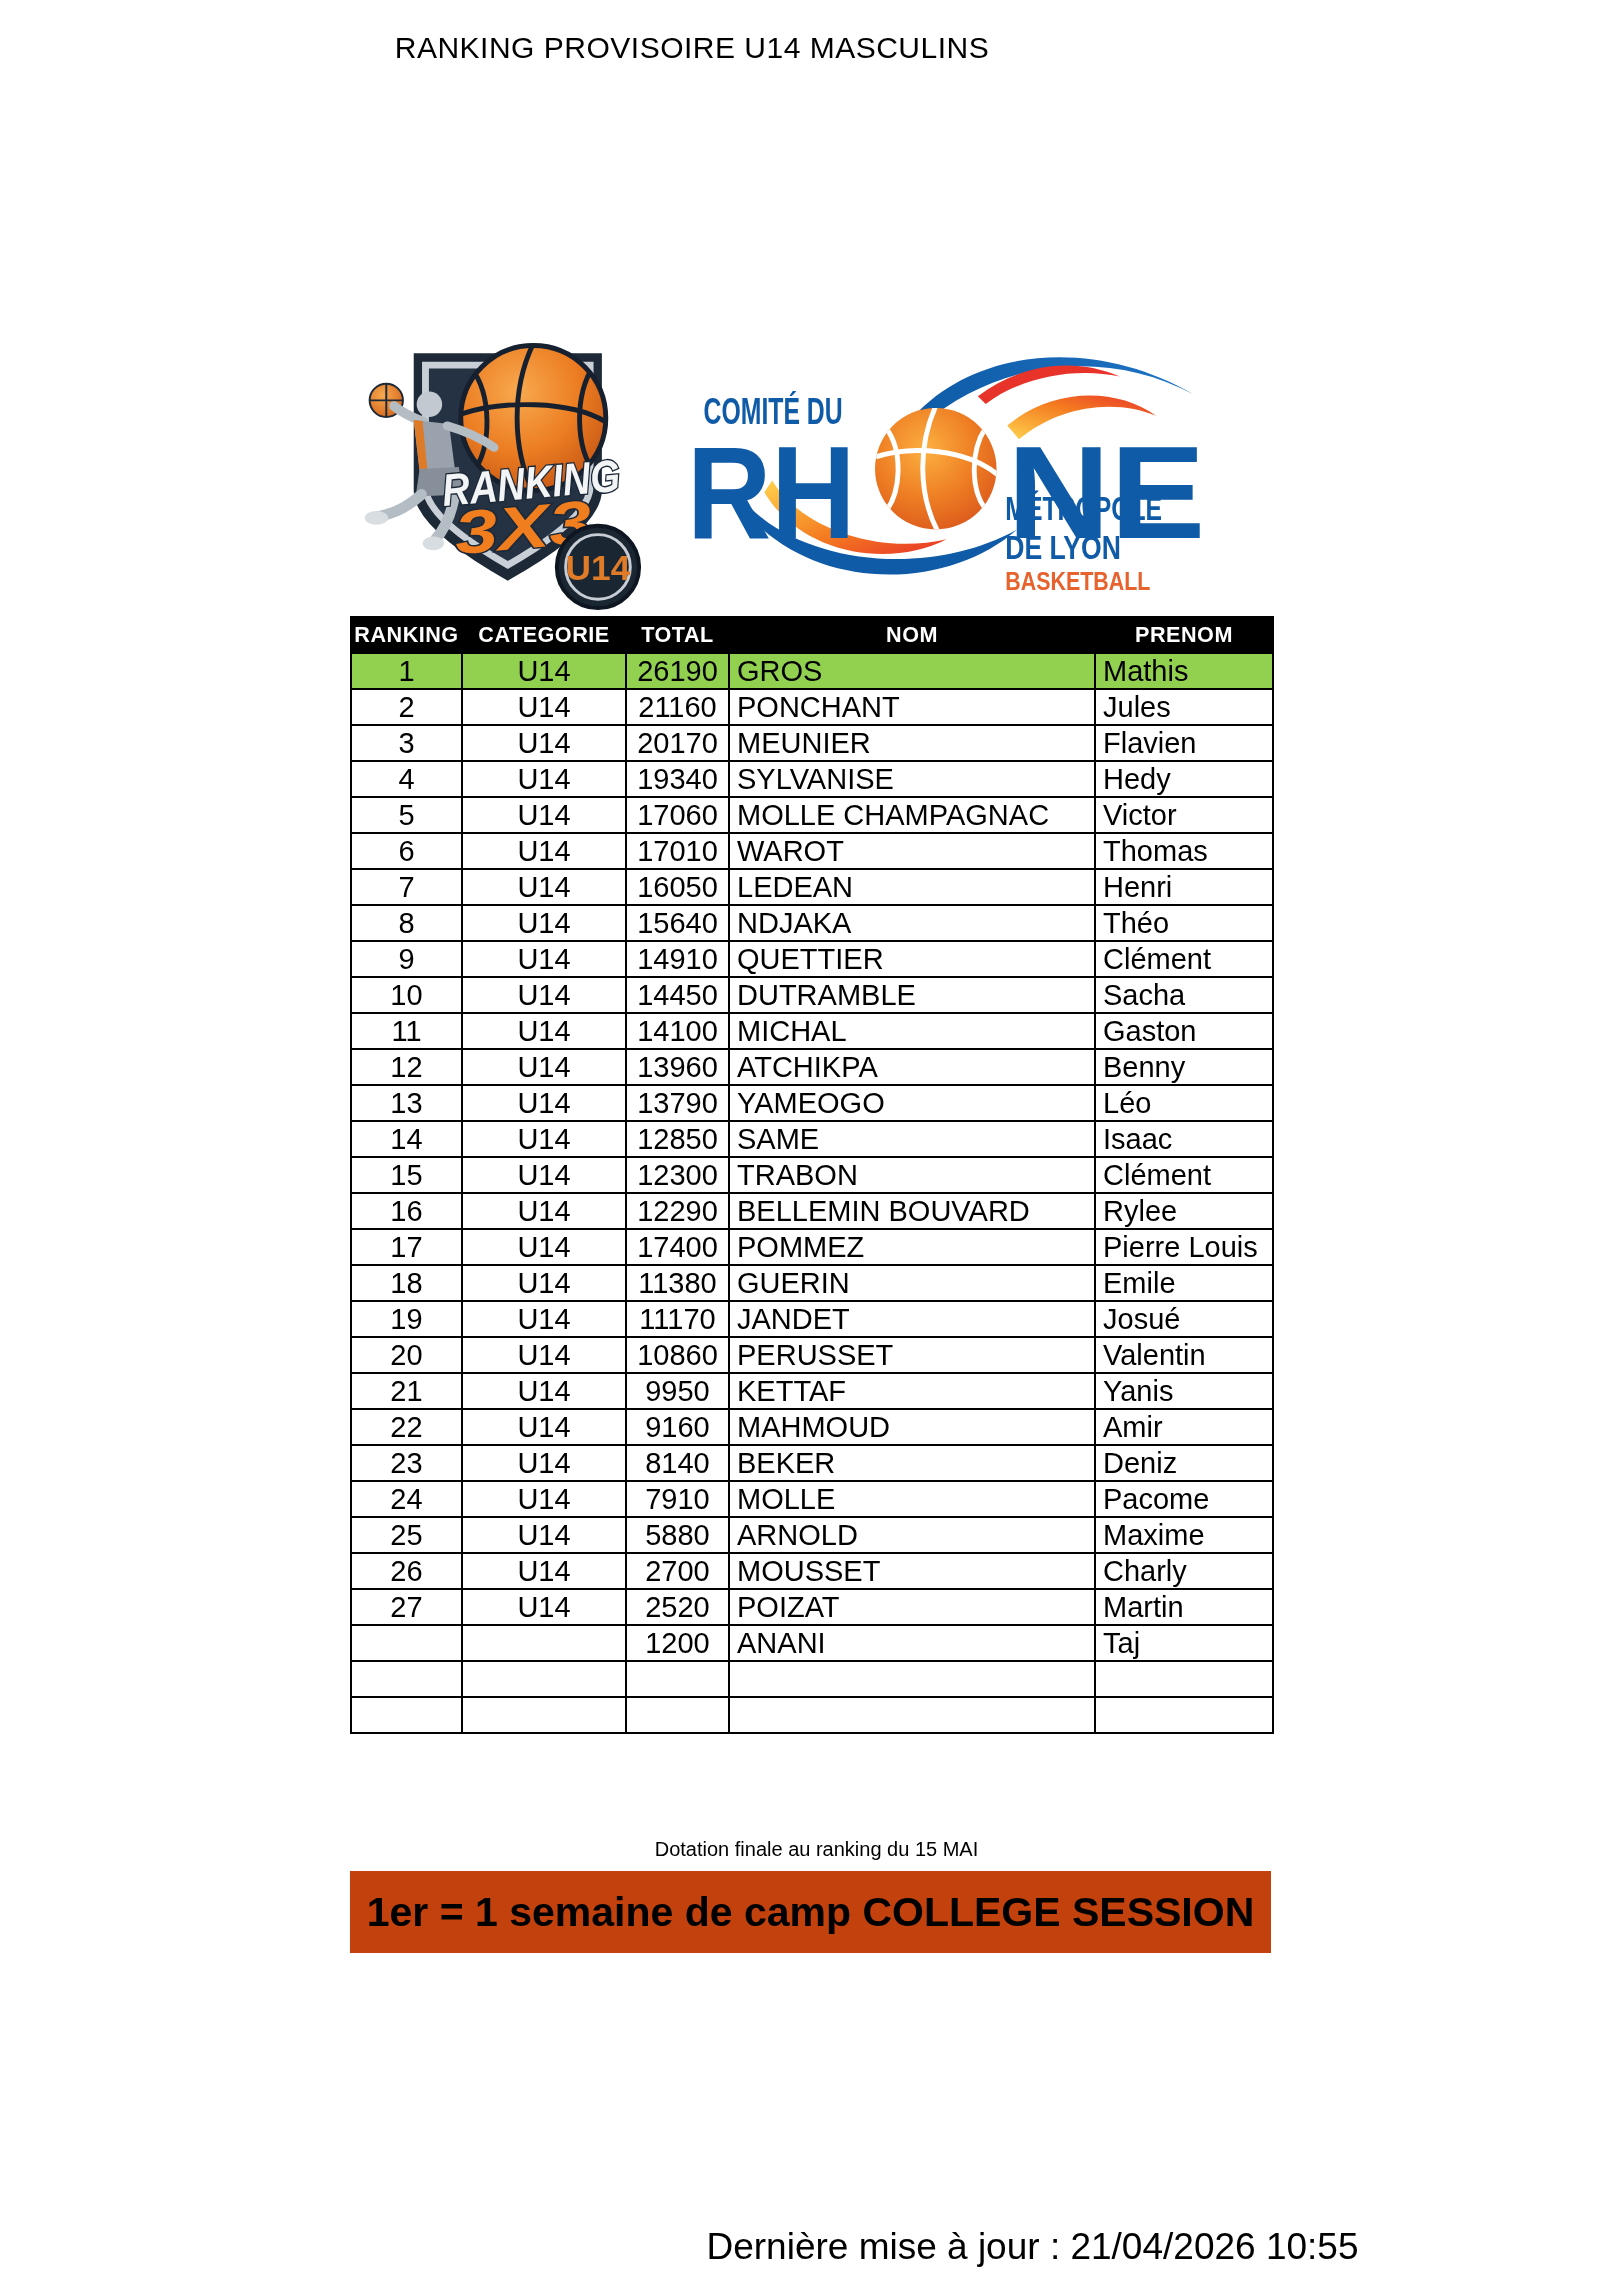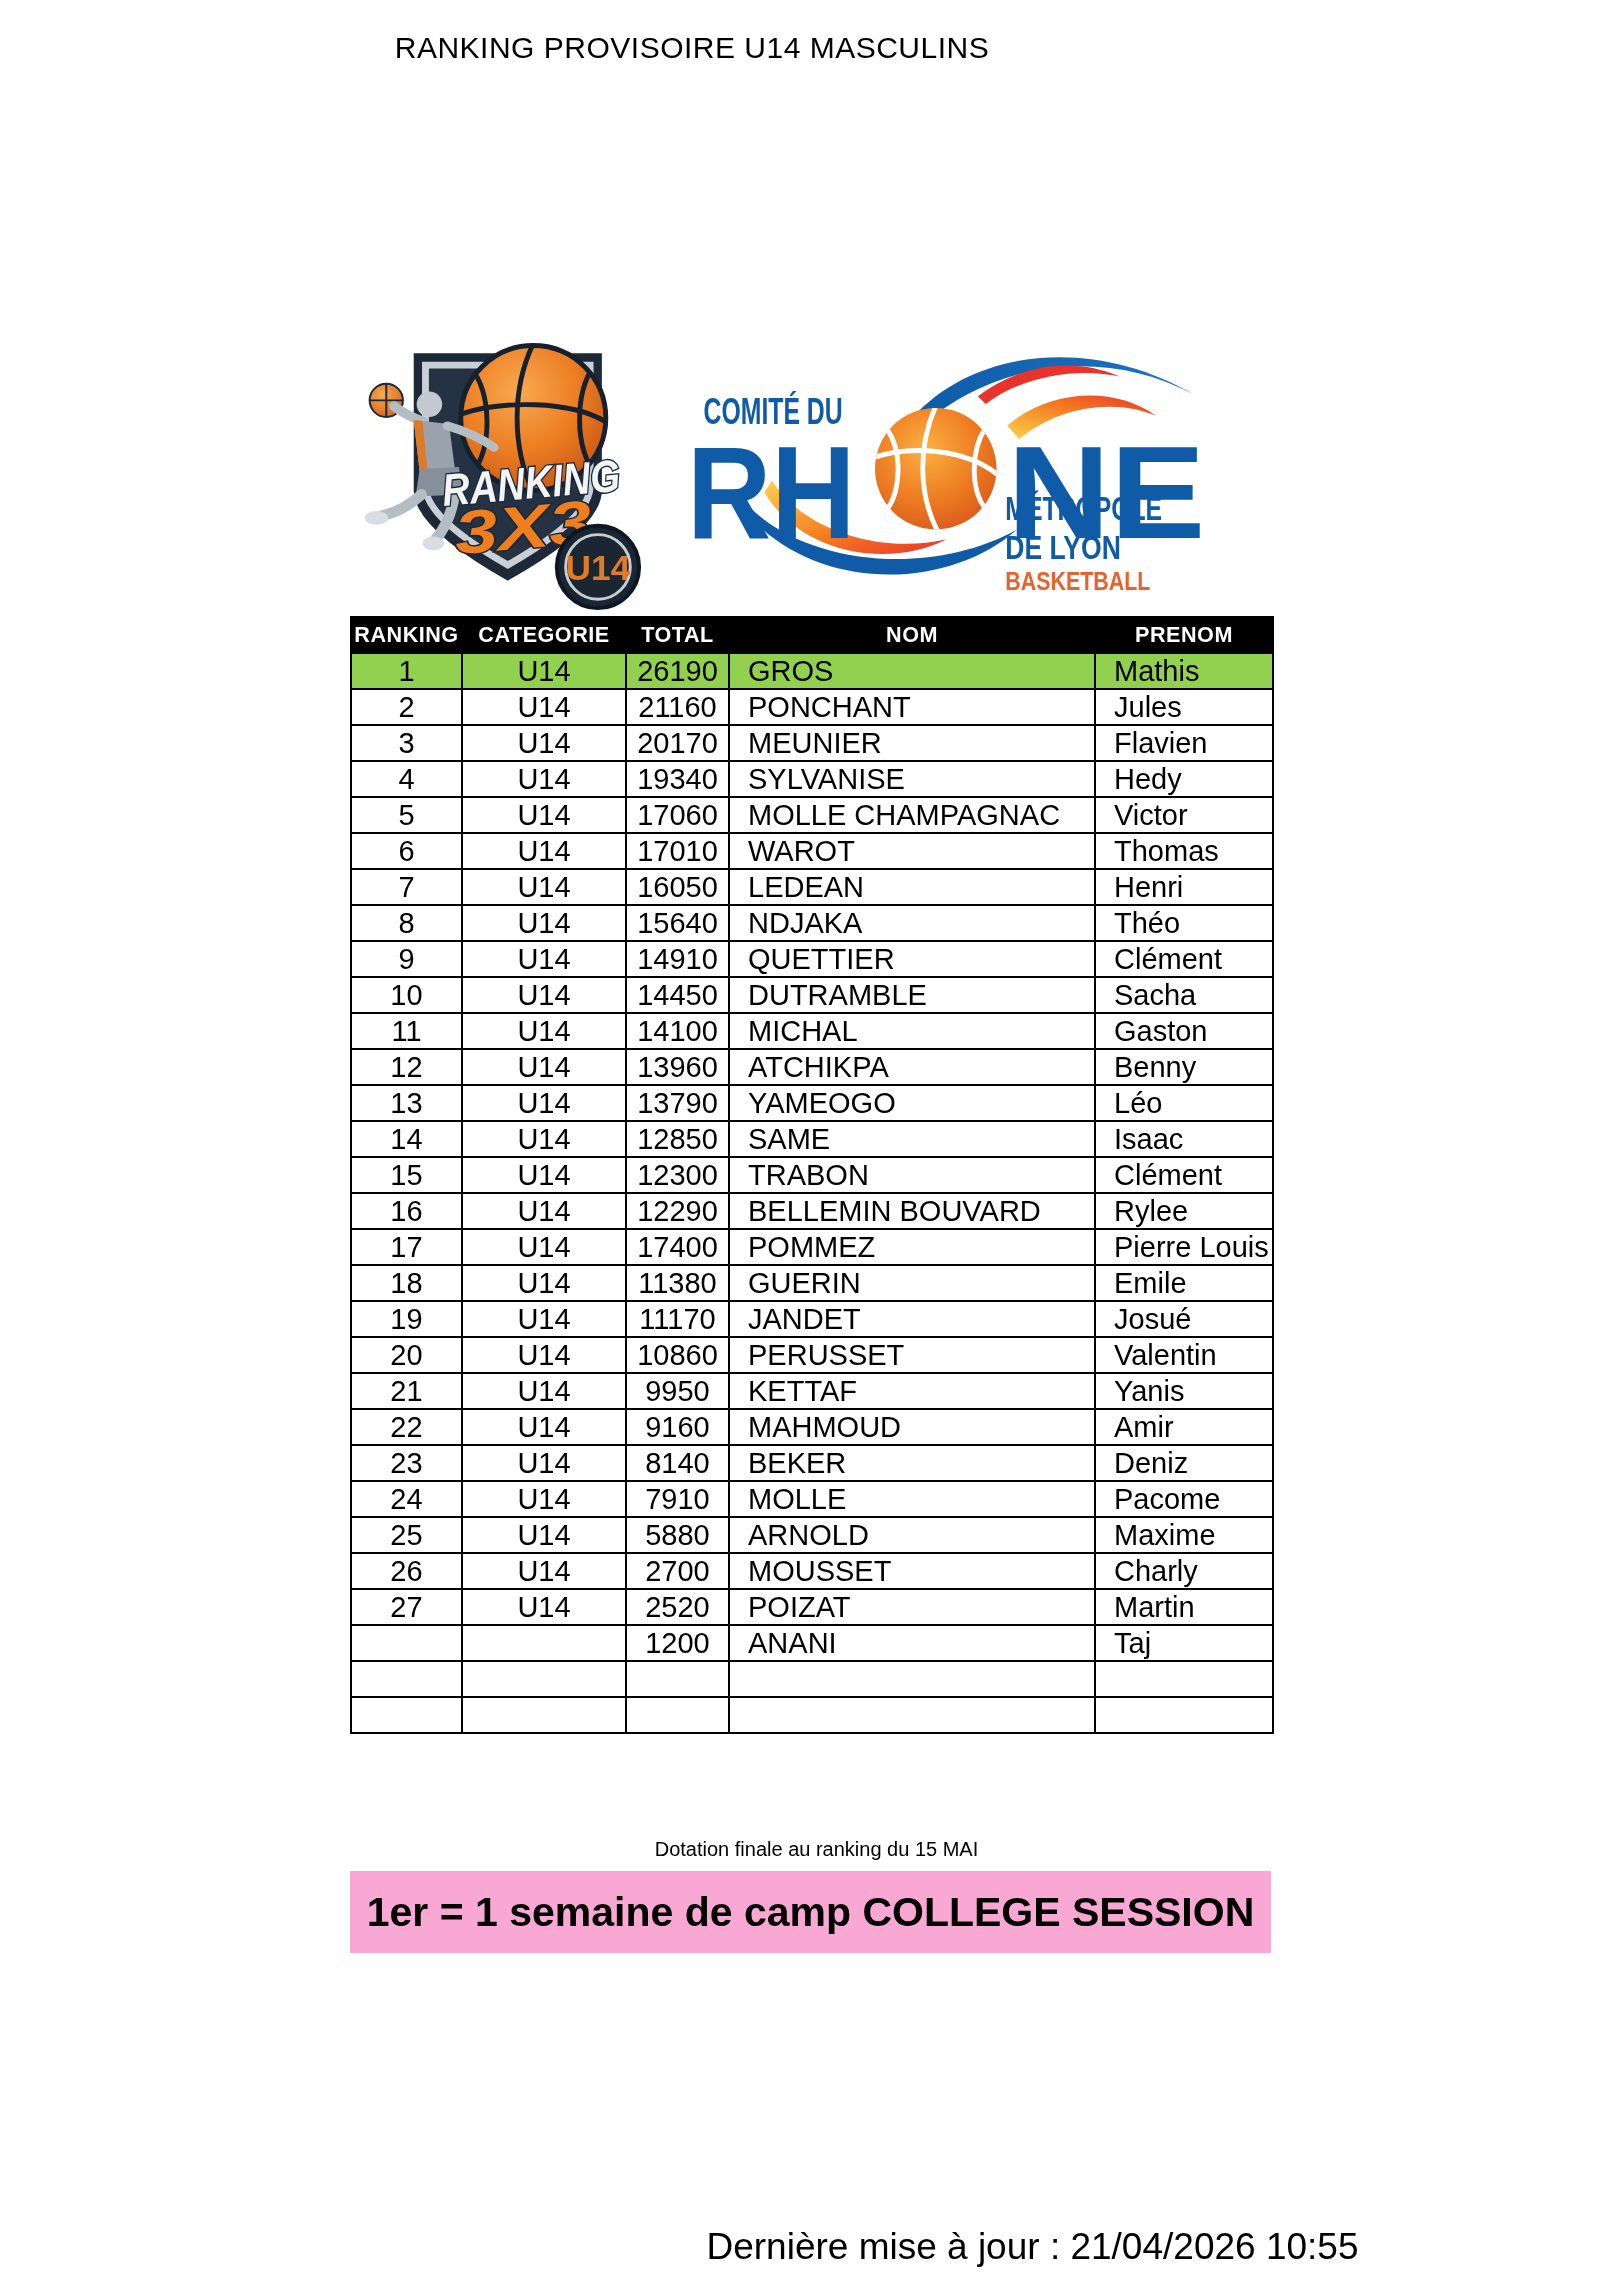--- a/index.html
+++ b/index.html
@@ -15,26 +15,26 @@
 
   .table-wrap { position:absolute; left:350px; top:616px; width:921px; }
   table.ranking { border-collapse:collapse; table-layout:fixed; width:921px; }
   table.ranking th {
       background:#000; color:#fff; font-size:21.6px; font-weight:bold;
       height:36px; text-align:center; border:2.9px solid #000; letter-spacing:0.5px; }
   table.ranking td {
       border:2.9px solid #000; height:36px; font-size:29px; font-weight:400;
       vertical-align:middle; background:#fff; overflow:hidden; white-space:nowrap; }
   table.ranking td.col-ranking, table.ranking td.col-categorie, table.ranking td.col-total { text-align:center; }
-  table.ranking td.col-nom, table.ranking td.col-prenom { text-align:left; padding-left:18px; }
+  table.ranking td.col-nom, table.ranking td.col-prenom { text-align:left; padding-left:7px; }
   table.ranking tr.highlight td { background:#92D050; }
 
   .dotation { position:absolute; left:356px; top:1838px; width:921px; text-align:center; font-size:20px; }
 
-  .banner { position:absolute; left:350px; top:1871px; width:921px; height:82px; background:#f9a8d4;
+  .banner { position:absolute; left:350px; top:1871px; width:921px; height:82px; background:#c2410c;
             display:flex; align-items:center; justify-content:center;
             font-size:41px; font-weight:bold; letter-spacing:0px; }
 
   .footer-note { position:absolute; top:2226px; right:25.5px; font-size:37px; }
 </style>
 </head>
 <body>
 
 <div class="page">
 

